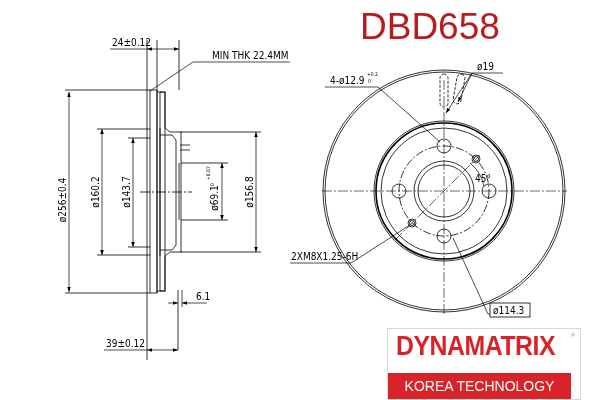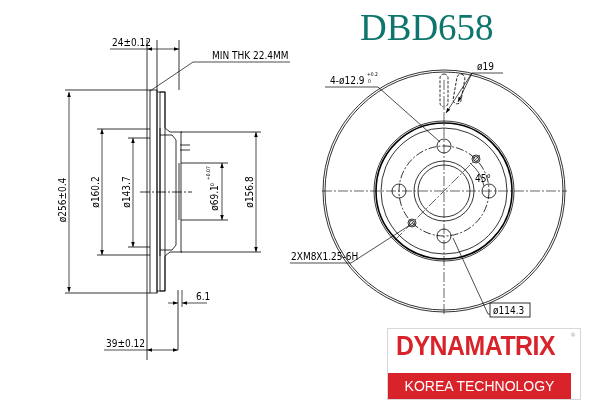--- a/index.html
+++ b/index.html
@@ -1,19 +1,19 @@
 <!DOCTYPE html>
 <html><head>
   <meta charset="utf-8">
   <style>
     html, body { margin: 0; padding: 0; background: #ffffff; }
     body { width: 600px; height: 400px; position: relative; overflow: hidden; font-family: "DejaVu Sans", sans-serif; }
     #drawing { position: absolute; left: 0; top: 0; width: 600px; height: 400px; }
     .dim { font-family: "DejaVu Sans Condensed", "DejaVu Sans", sans-serif; font-size: 10px; fill: #000; }
-    .title { position: absolute; left: 360px; top: 6px; font-family: Liberation Serif, serif; font-size: 37px; color: #0f766e; letter-spacing: 0px; }
+    .title { position: absolute; left: 360px; top: 6px; font-family: Liberation Sans, sans-serif; font-size: 37px; color: #b91c1c; letter-spacing: 0px; }
     .logo { position: absolute; left: 387px; top: 328px; width: 194px; height: 72px; border: 1px solid #d8d8d8; background: #fff; box-sizing: border-box; }
     .logo-brand { position: absolute; left: 8px; top: 2px; font-family: "Liberation Sans", sans-serif; font-weight: bold; font-size: 27px; color: #d9232a; letter-spacing: -0.5px; transform: scaleX(0.92); transform-origin: left top; }
     .logo-reg { position: absolute; right: 4px; top: 2px; font-size: 6px; color: #aaa; font-family: "DejaVu Sans", sans-serif; }
     .logo-bar { position: absolute; left: 0; right: 9px; bottom: 0; height: 26px; background: #d9232a; color: #fff; text-align: center; font-family: "Liberation Sans", sans-serif; font-size: 14px; line-height: 26px; }
   </style>
 </head>
 <body>
 
 <div class="title">DBD658</div>
 

